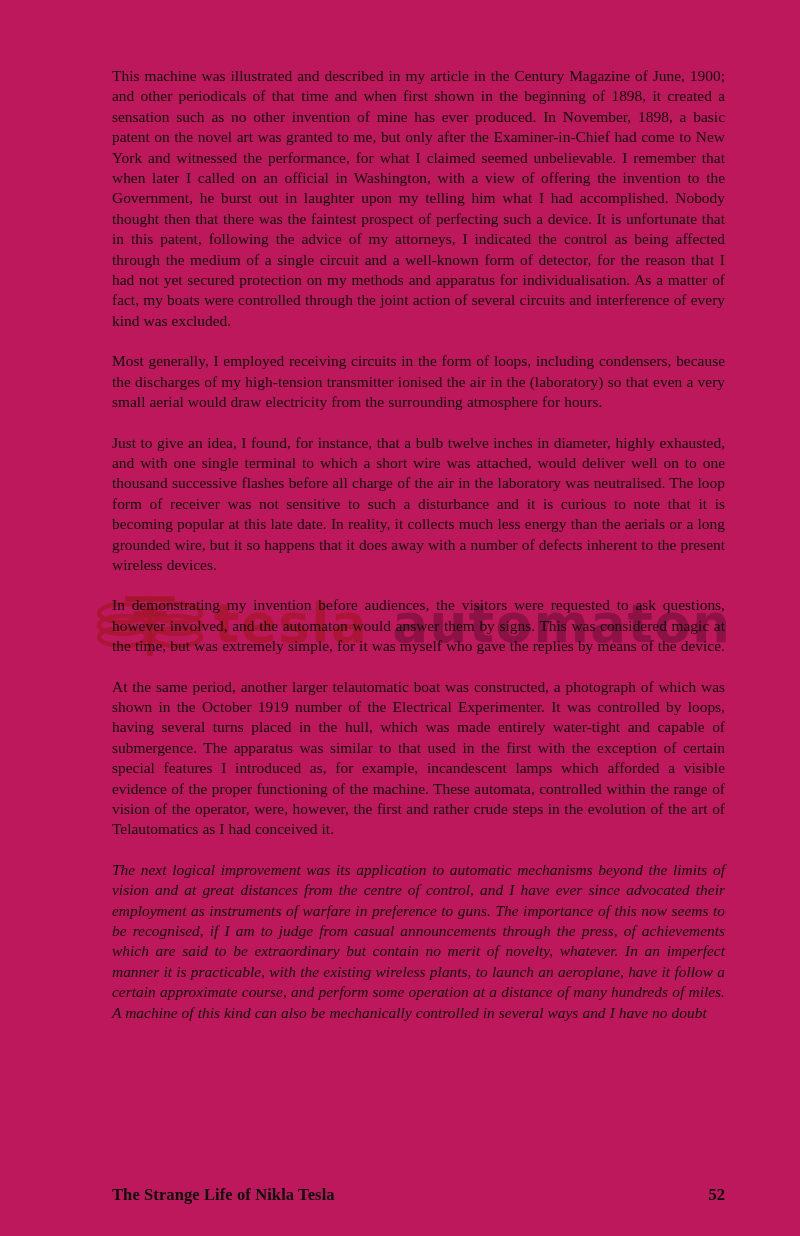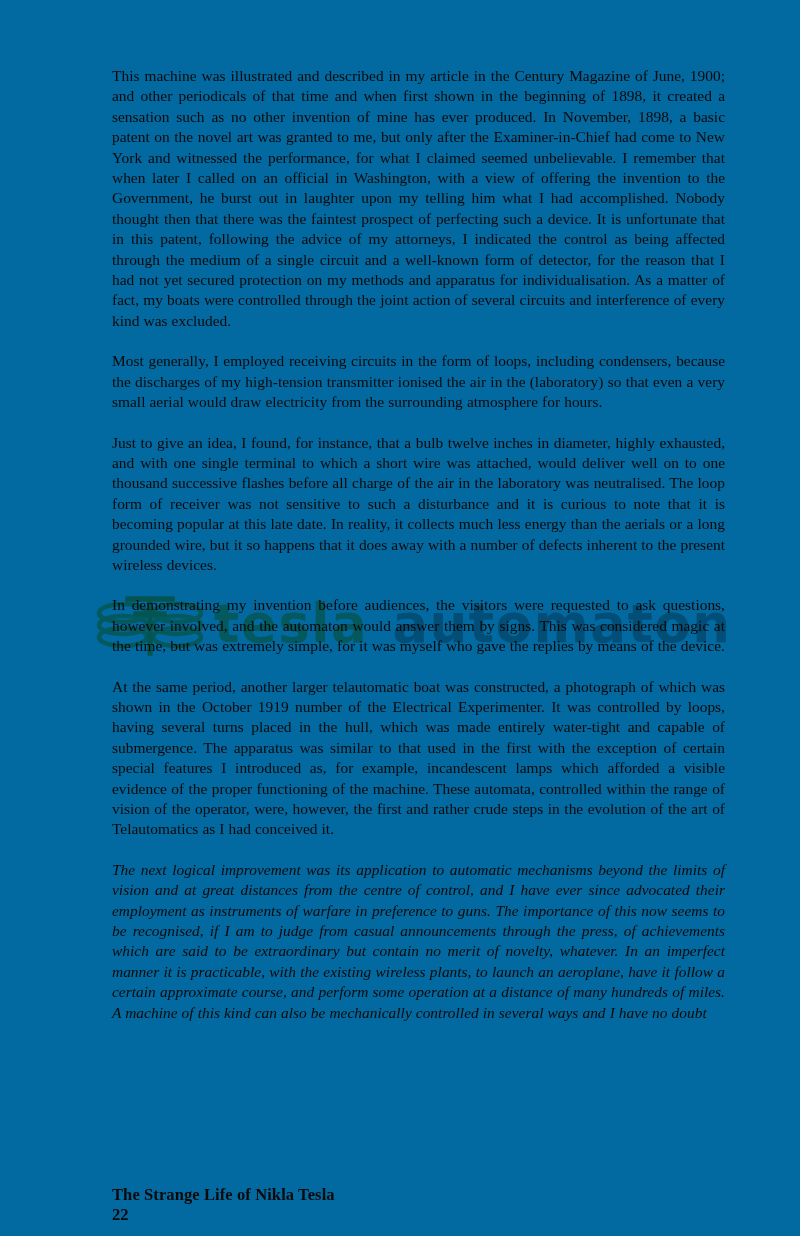--- a/index.html
+++ b/index.html
@@ -10,21 +10,21 @@
   }
   body {
     font-family: "Liberation Serif", "DejaVu Serif", serif;
     -webkit-font-smoothing: none;
   }
 
   .page {
     position: relative;
     width: 800px;
     height: 1236px;
-    background: #0369a1;
+    background: #be185d;
     overflow: hidden;
     box-sizing: border-box;
   }
 
   
   .text-column {
     position: absolute;
     left: 112px;
     top: 66px;
     width: 613px;
@@ -45,21 +45,20 @@
 
   
   .footer {
     position: absolute;
     left: 112px;
     top: 1185px;
     width: 613px;
     display: flex;
     align-items: baseline;
     justify-content: space-between;
-    flex-direction: column;
   }
   .footer-title {
     font-size: 16.5px;
     font-weight: bold;
     color: #0a0a0a;
     letter-spacing: 0.1px;
   }
   .footer-page {
     font-size: 16.5px;
     font-weight: bold;
@@ -137,16 +136,16 @@
       </g>
     </svg>
     <div class="wm-wordmark">
       <span class="wm-tesla">tesla</span>
       <span class="wm-universe">automaton</span>
     </div>
   </div>
 
   <div class="footer">
     <span class="footer-title">The Strange Life of Nikla Tesla</span>
-    <span class="footer-page">22</span>
+    <span class="footer-page">52</span>
   </div>
 
 </div>
 
 </body></html>

